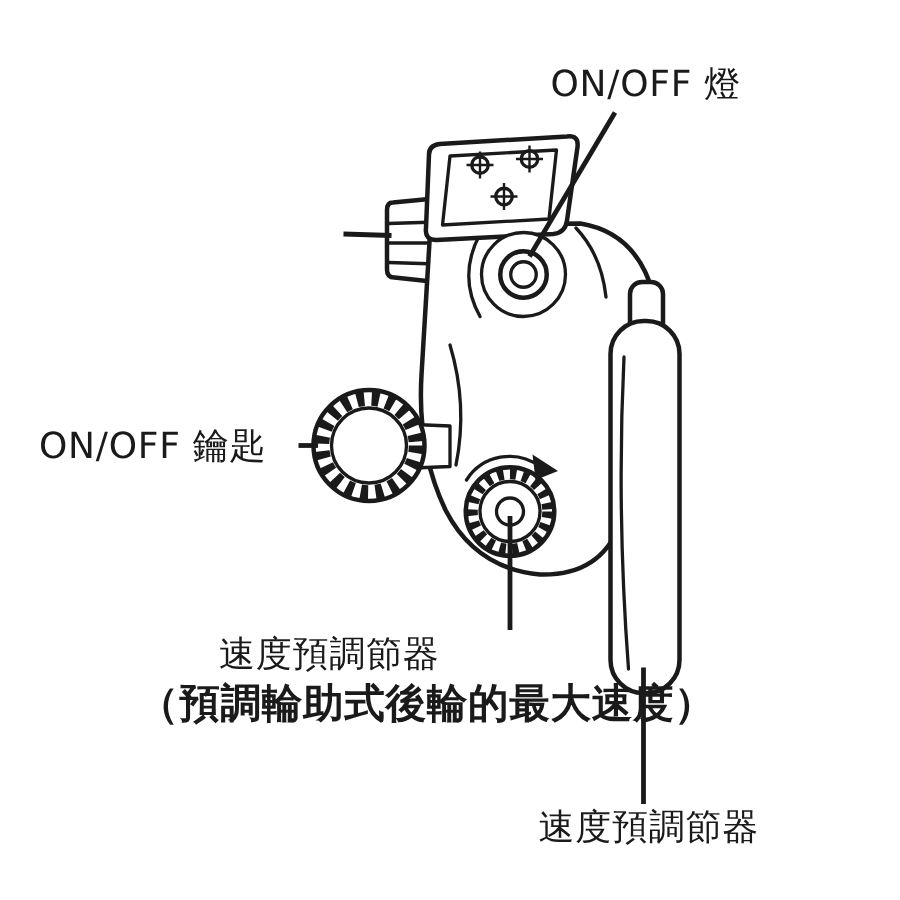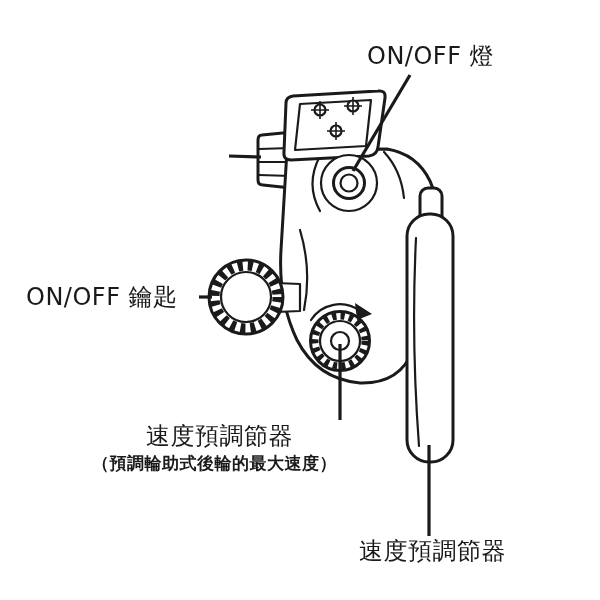--- a/index.html
+++ b/index.html
@@ -7,21 +7,21 @@
   .stage {
     position:relative; width:600px; height:600px; background:var(--paper);
     overflow:hidden;
     font-family:"DejaVu Sans","Liberation Sans",sans-serif;
   }
   svg { position:absolute; left:0; top:0; }
   .label {
     position:absolute; white-space:nowrap; color:var(--ink);
     font-size:24px; font-weight:400; letter-spacing:0.5px; line-height:1.15;
   }
-  .label.note { font-size:17px; font-weight:600; }
+  .label.note { font-size:27px; font-weight:600; }
   
   .s3 { stroke:var(--ink); stroke-width:3; fill:none; stroke-linecap:round; stroke-linejoin:round; }
   .s2 { stroke:var(--ink); stroke-width:2.2; fill:none; stroke-linecap:round; stroke-linejoin:round; }
   .wf { fill:var(--paper); }
   .bf { fill:var(--ink); stroke:none; }
   .ribs { stroke:var(--ink); fill:none; }
   .lead { stroke:var(--ink); stroke-width:3.2; fill:none; stroke-linecap:butt; }
   .hair { stroke:var(--ink); stroke-width:1.6; fill:none; }
 </style>
 </head>

